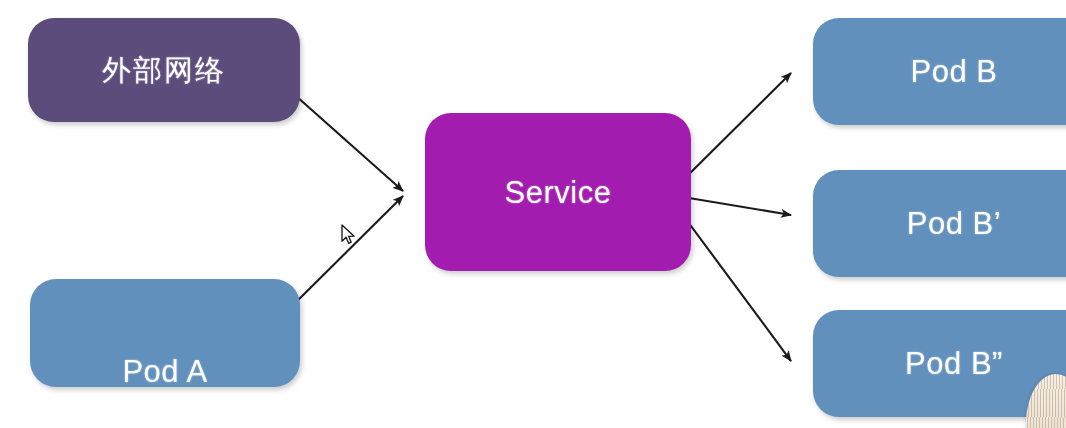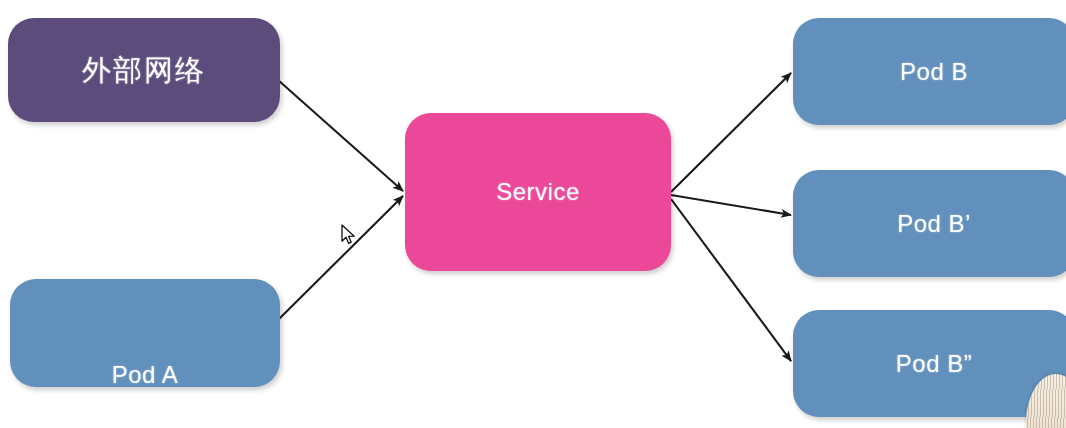--- a/index.html
+++ b/index.html
@@ -23,35 +23,36 @@
     position: absolute;
     border-radius: 26px;
     display: flex;
     align-items: center;
     justify-content: center;
     color: #ffffff;
     text-shadow: 0 0 2px rgba(255,255,255,0.55);
     box-shadow: 2px 3px 5px rgba(0,0,0,0.20);
     box-sizing: border-box;
     user-select: none;
+    margin-left: 20px;
   }
   .node-label {
     font-weight: 400;
     letter-spacing: 0.5px;
     line-height: 1;
     white-space: nowrap;
   }
 
   
   .node.purple { background: #5b4c7c; }
-  .node.green  { background: #ec4899; text-align: right; }
+  .node.green  { background: #a21caf; text-align: right; }
   .node.blue   { background: #6290bd; }
 
   
-  .label-latin { font-size: 24px; }
+  .label-latin { font-size: 31px; }
   
   .label-cjk {
     font-size: 29px;
     letter-spacing: 2px;
     font-family: "DejaVu Sans", "Liberation Sans", sans-serif;
   }
 
   
   #node-external-network { left: 8px;   top: 18px;  width: 272px; height: 104px; }
   #node-pod-a            { left: 10px;  top: 279px; width: 270px; height: 108px; align-items: flex-end; }

